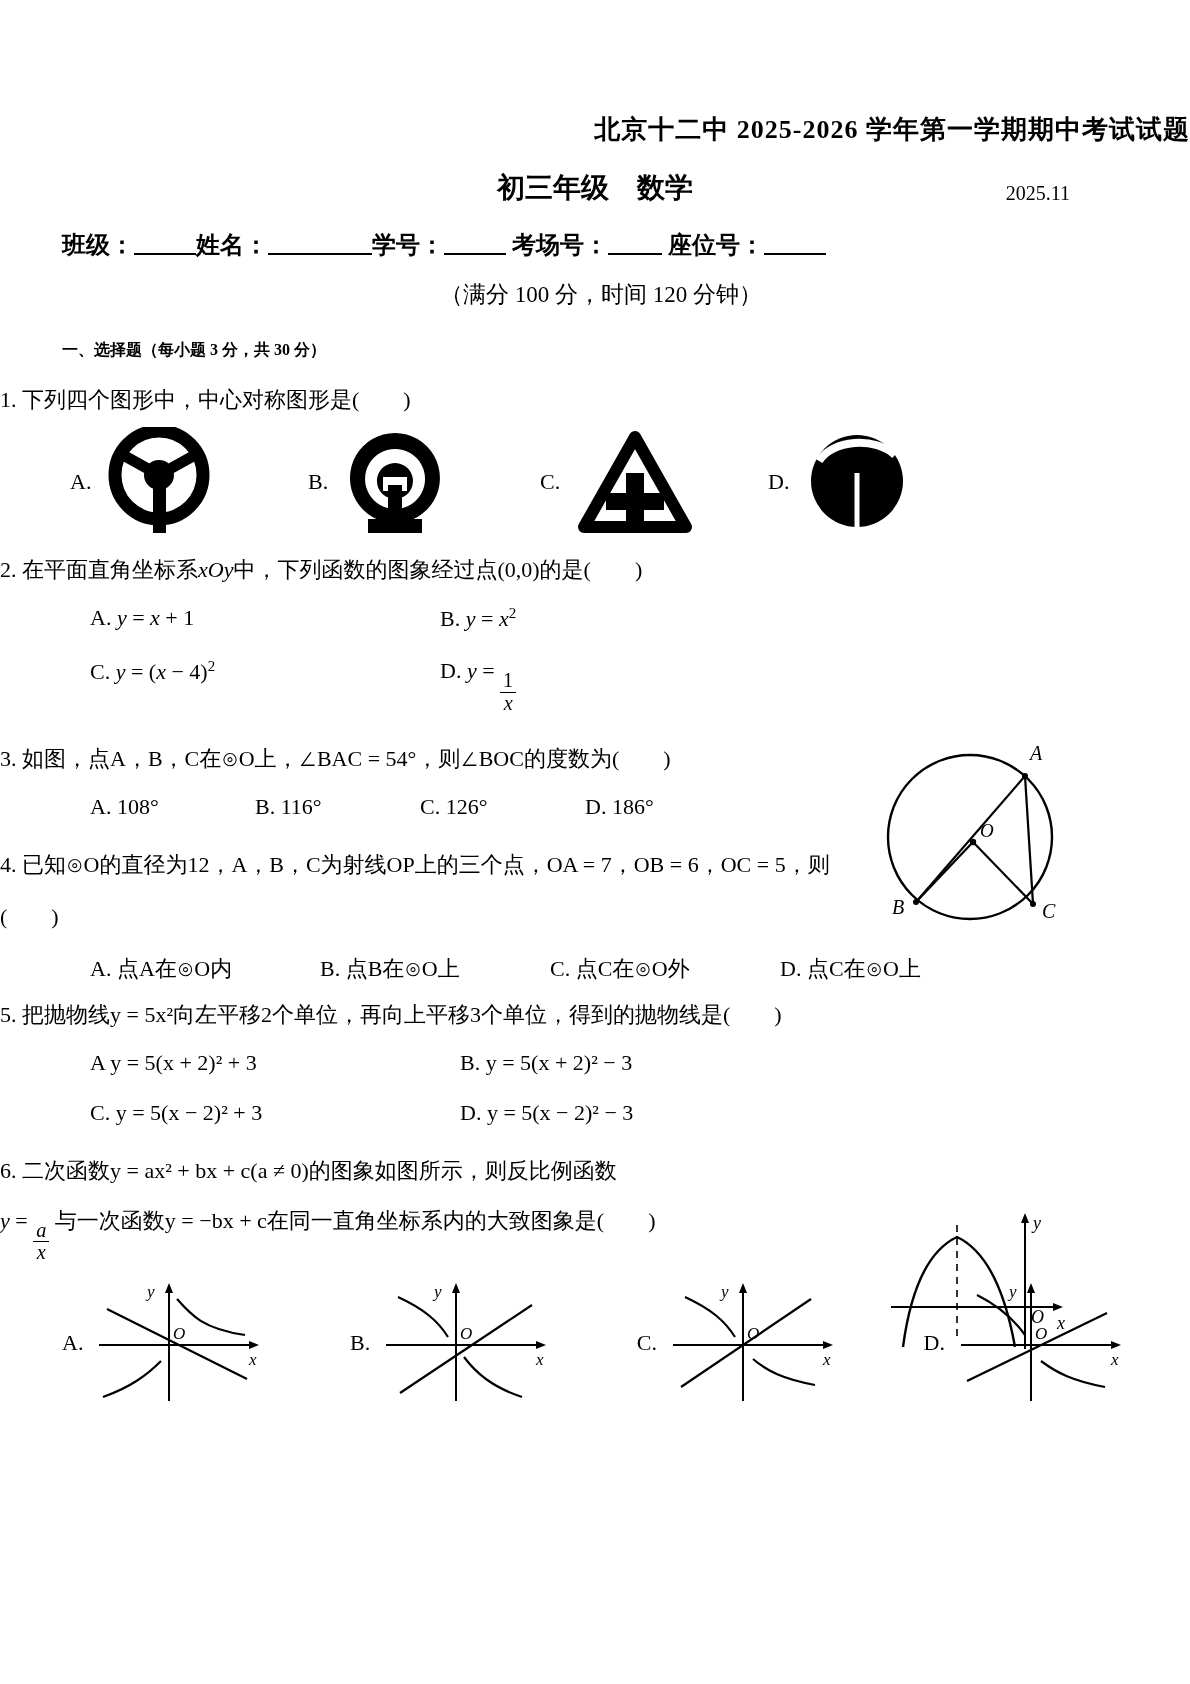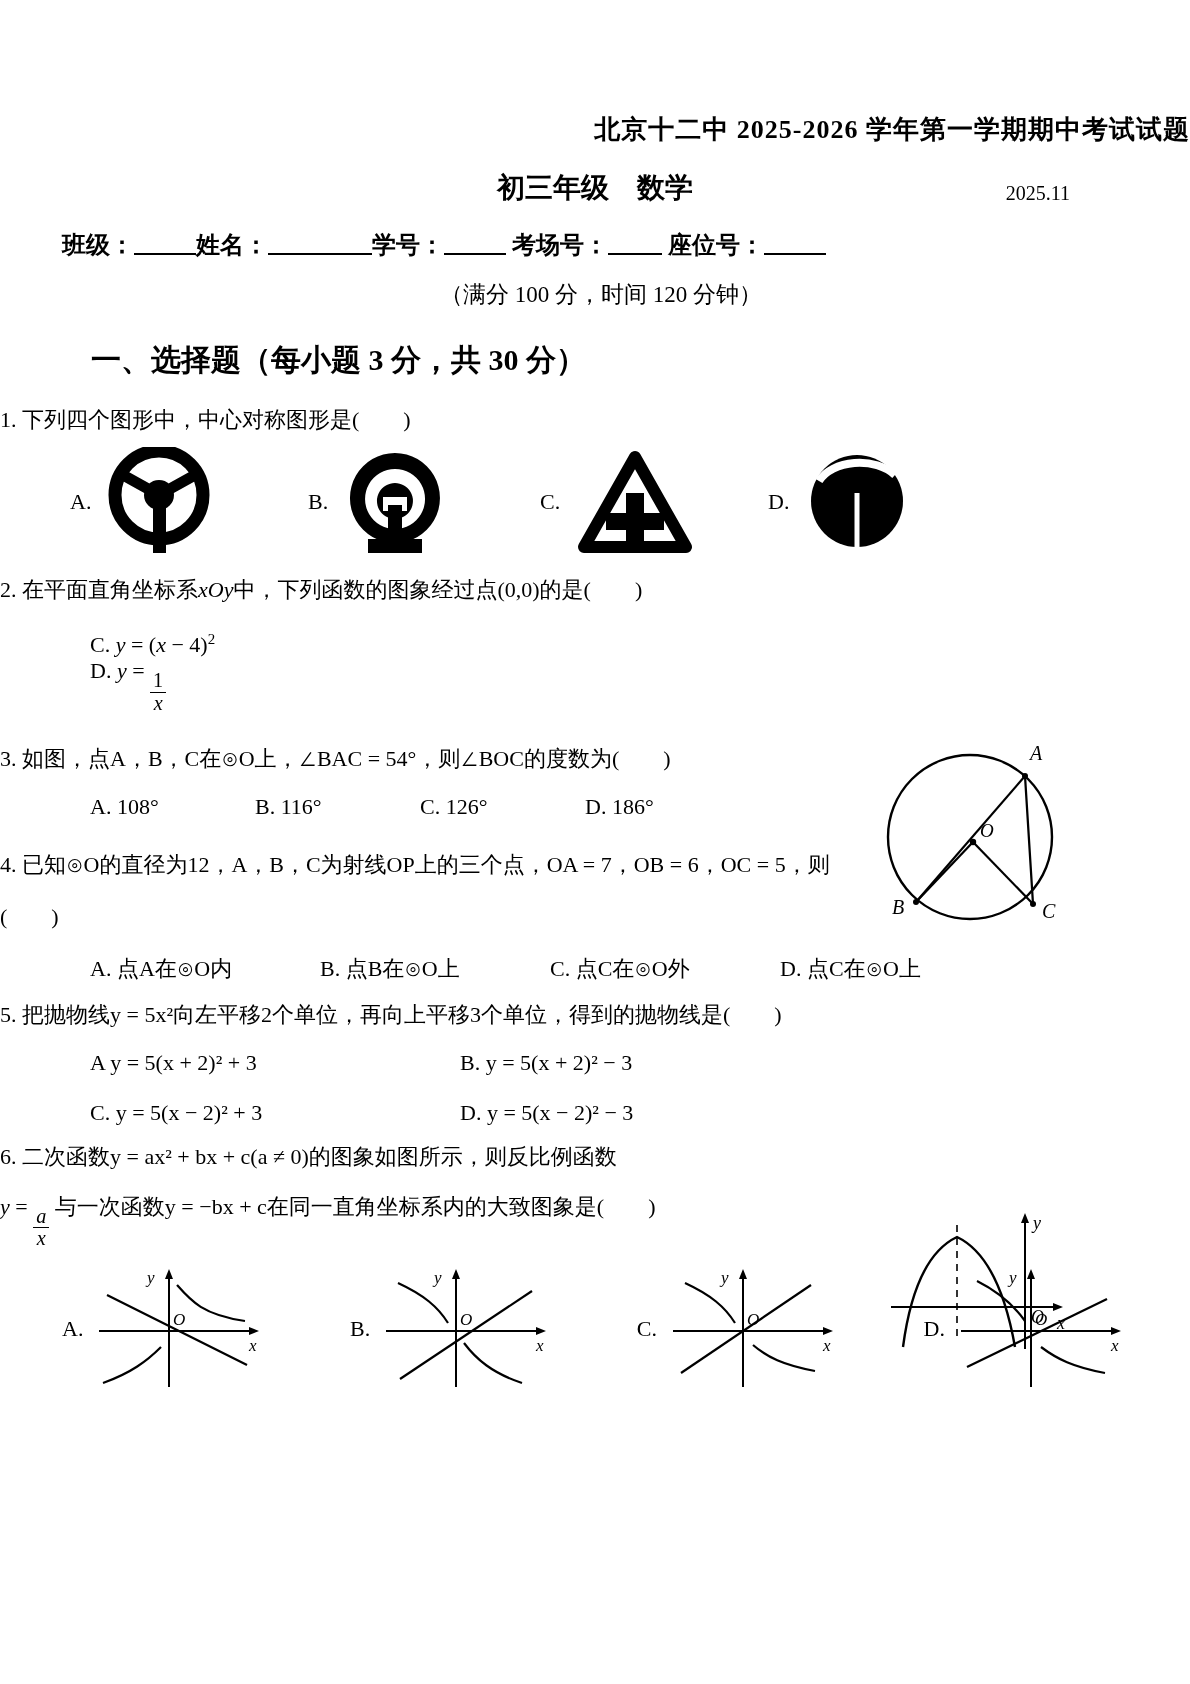--- a/index.html
+++ b/index.html
@@ -58,22 +58,22 @@
   .scoreline{
     text-align:center;
     margin-top:18px;
     font-size:23px;
     padding-left:12px;
   }
 
   
   .sec-head{
     margin-top:30px;
-    padding-left:91px;
-    font-size:30px;
+    padding-left:62px;
+    font-size:16px;
     font-weight:bold;
   }
   .q{
     font-size:22px;
     margin-top:24px;
     position:relative;
   }
   .opt-row{
     padding-left:90px;
     font-size:22px;
@@ -206,22 +206,32 @@
         <path d="M14 100 A48 20 0 0 0 102 100" fill="none" stroke="#fff" stroke-width="7"></path>
       </svg>
     </div>
   </div>
 
   <div class="q" style="margin-top:18px;">
     <span>2.</span>
     <span>在平面直角坐标系</span><i class="mi">xOy</i><span>中，下列函数的图象经过点(0,0)的是(　　)</span>
   </div>
 
-
-  <div class="opt-row" style="margin-top:26px;flex-direction:column;">
+  <div class="opt-row">
+    <span class="opt" style="width:350px;">
+      <span>A.</span>
+      <i class="mi">y</i> = <i class="mi">x</i> + 1
+    </span>
+    <span class="opt">
+      <span>B.</span>
+      <i class="mi">y</i> = <i class="mi">x</i><sup>2</sup>
+    </span>
+  </div>
+
+  <div class="opt-row" style="margin-top:26px;">
     <span class="opt" style="width:350px;">
       <span>C.</span>
       <i class="mi">y</i> = (<i class="mi">x</i> − 4)<sup>2</sup>
     </span>
     <span class="opt">
       <span>D.</span>
       <i class="mi">y</i> = <span class="frac">
           <span class="num">1</span>
           <span class="den"><i class="mi">x</i></span>
         </span>
@@ -337,21 +347,21 @@
 
       <line x1="72" y1="18" x2="72" y2="132" stroke="#000" stroke-width="1.6" stroke-dasharray="7,6"></line>
 
       <path d="M18 140 Q30 50 72 30 Q114 50 130 140" fill="none" stroke="#000" stroke-width="2.4"></path>
       <text x="146" y="116" font-size="18" font-style="italic" font-family="Liberation Serif, serif">O</text>
       <text x="172" y="122" font-size="18" font-style="italic" font-family="Liberation Serif, serif">x</text>
       <text x="148" y="22" font-size="18" font-style="italic" font-family="Liberation Serif, serif">y</text>
     </svg>
   </div>
 
-  <div class="q" style="margin-top:16px;">
+  <div class="q" style="margin-top:30px;">
     <span>6.</span>
     <span>二次函数y = ax² + bx + c(a ≠ 0)的图象如图所示，则反比例函数</span>
   </div>
   <div class="q" style="margin-top:20px;">
     <i class="mi">y</i>
     <span>=</span>
     <span class="frac">
       <span class="num"><i class="mi">a</i></span>
       <span class="den"><i class="mi">x</i></span>
     </span>

